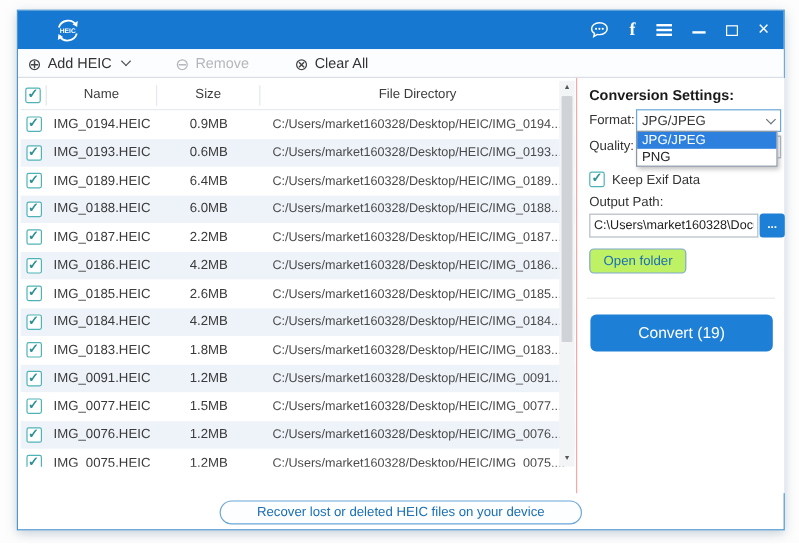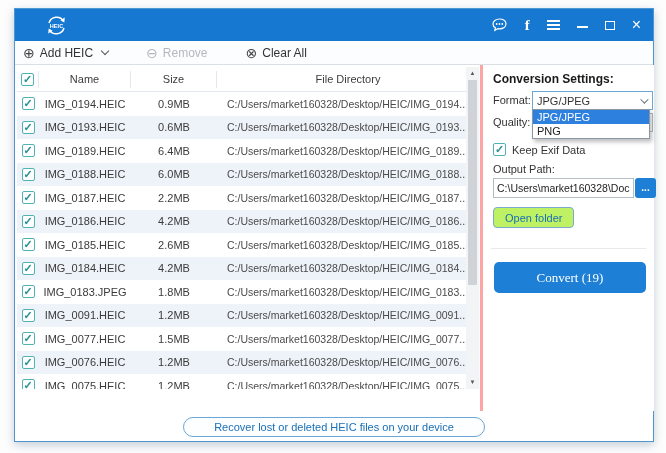--- a/index.html
+++ b/index.html
@@ -62,21 +62,21 @@
   .thumb { width: 9px; height: 205px; background: #cfd2d6; border-radius: 1px; cursor: grab; }
   
   .statusbar {
     position: absolute; left: 2px; top: 380px; width: 462px; height: 20px;
     border-top: 1px solid #c7d0d9; display: flex; justify-content: space-between; align-items: center;
     padding: 0 8px; font-size: 11px; color: #333; background: #fff;
   }
   
   .rightpanel {
     position: absolute; left: 465px; top: 56px; width: 174px; height: 346px;
-    border-left: 3px solid #fca5a5; background: #fff; font-size: 11px; color: #333;
+    border-left: 1px solid #fca5a5; background: #fff; font-size: 11px; color: #333;
   }
   .rp-heading { position: absolute; left: 10px; top: 7px; font-size: 12px; font-weight: bold; color: #1a1a1a; }
   .rp-label { position: absolute; left: 10px; font-size: 11px; color: #333; }
   .combo {
     position: absolute; left: 49px; width: 121px; height: 19px; background: #fff;
     border: 1px solid #6aa7d8; display: flex; align-items: center; padding-left: 4px; cursor: pointer;
   }
   .combo.quality { border-color: #b5bcc4; z-index: 1; }
   .combo .cchev { margin-left: auto; margin-right: 6px; width: 6px; height: 6px; border-right: 1.3px solid #68707a; border-bottom: 1.3px solid #68707a; transform: rotate(45deg) translateY(-2px); }
   .droplist {
@@ -98,21 +98,21 @@
   }
   .openfolder-btn {
     position: absolute; left: 10px; top: 142px; height: 21px; padding: 0 11px;
     background: #bef264; border: 1px solid #7fa8cd; border-radius: 4px;
     color: #1a6fb5; font-family: "Liberation Sans", sans-serif; font-size: 11px; cursor: pointer;
   }
   .rp-divider { position: absolute; left: 8px; right: 8px; top: 183px; height: 1px; background: #e9e9e9; }
   .convert-btn {
     position: absolute; left: 11px; top: 197px; width: 152px; height: 31px;
     background: #1e7fd6; border: none; border-radius: 5px; color: #fff;
-    font-family: Liberation Serif, serif; font-size: 13px; cursor: pointer;
+    font-family: Liberation Sans, sans-serif; font-size: 13px; cursor: pointer;
   }
   
   .footer { position: absolute; left: 0; top: 404px; width: 100%; height: 29px; display: flex; justify-content: center; }
   .recover-btn {
     margin-top: 4px; height: 20px; padding: 0 30px; background: #fdfeff;
     border: 1px solid #6aa7d8; border-radius: 10px; color: #1a6fb5;
     font-family: "Liberation Sans", sans-serif; font-size: 11px; cursor: pointer;
   }
 </style>
 </head>
@@ -253,21 +253,21 @@
             </div>
     <div class="col-name cell-name">IMG_0184.HEIC</div>
     <div class="col-size cell-size">4.2MB</div>
     <div class="col-dir cell-dir">C:/Users/market160328/Desktop/HEIC/IMG_0184....</div>
   </div>
 
   <div class="trow">
     <div class="col-check">
               <span class="cb cell-check">✓</span>
             </div>
-    <div class="col-name cell-name">IMG_0183.JPEG</div>
+    <div class="col-name cell-name">IMG_0183.HEIC</div>
     <div class="col-size cell-size">1.8MB</div>
     <div class="col-dir cell-dir">C:/Users/market160328/Desktop/HEIC/IMG_0183....</div>
   </div>
 
   <div class="trow alt">
     <div class="col-check">
               <span class="cb cell-check">✓</span>
             </div>
     <div class="col-name cell-name">IMG_0091.HEIC</div>
     <div class="col-size cell-size">1.2MB</div>

